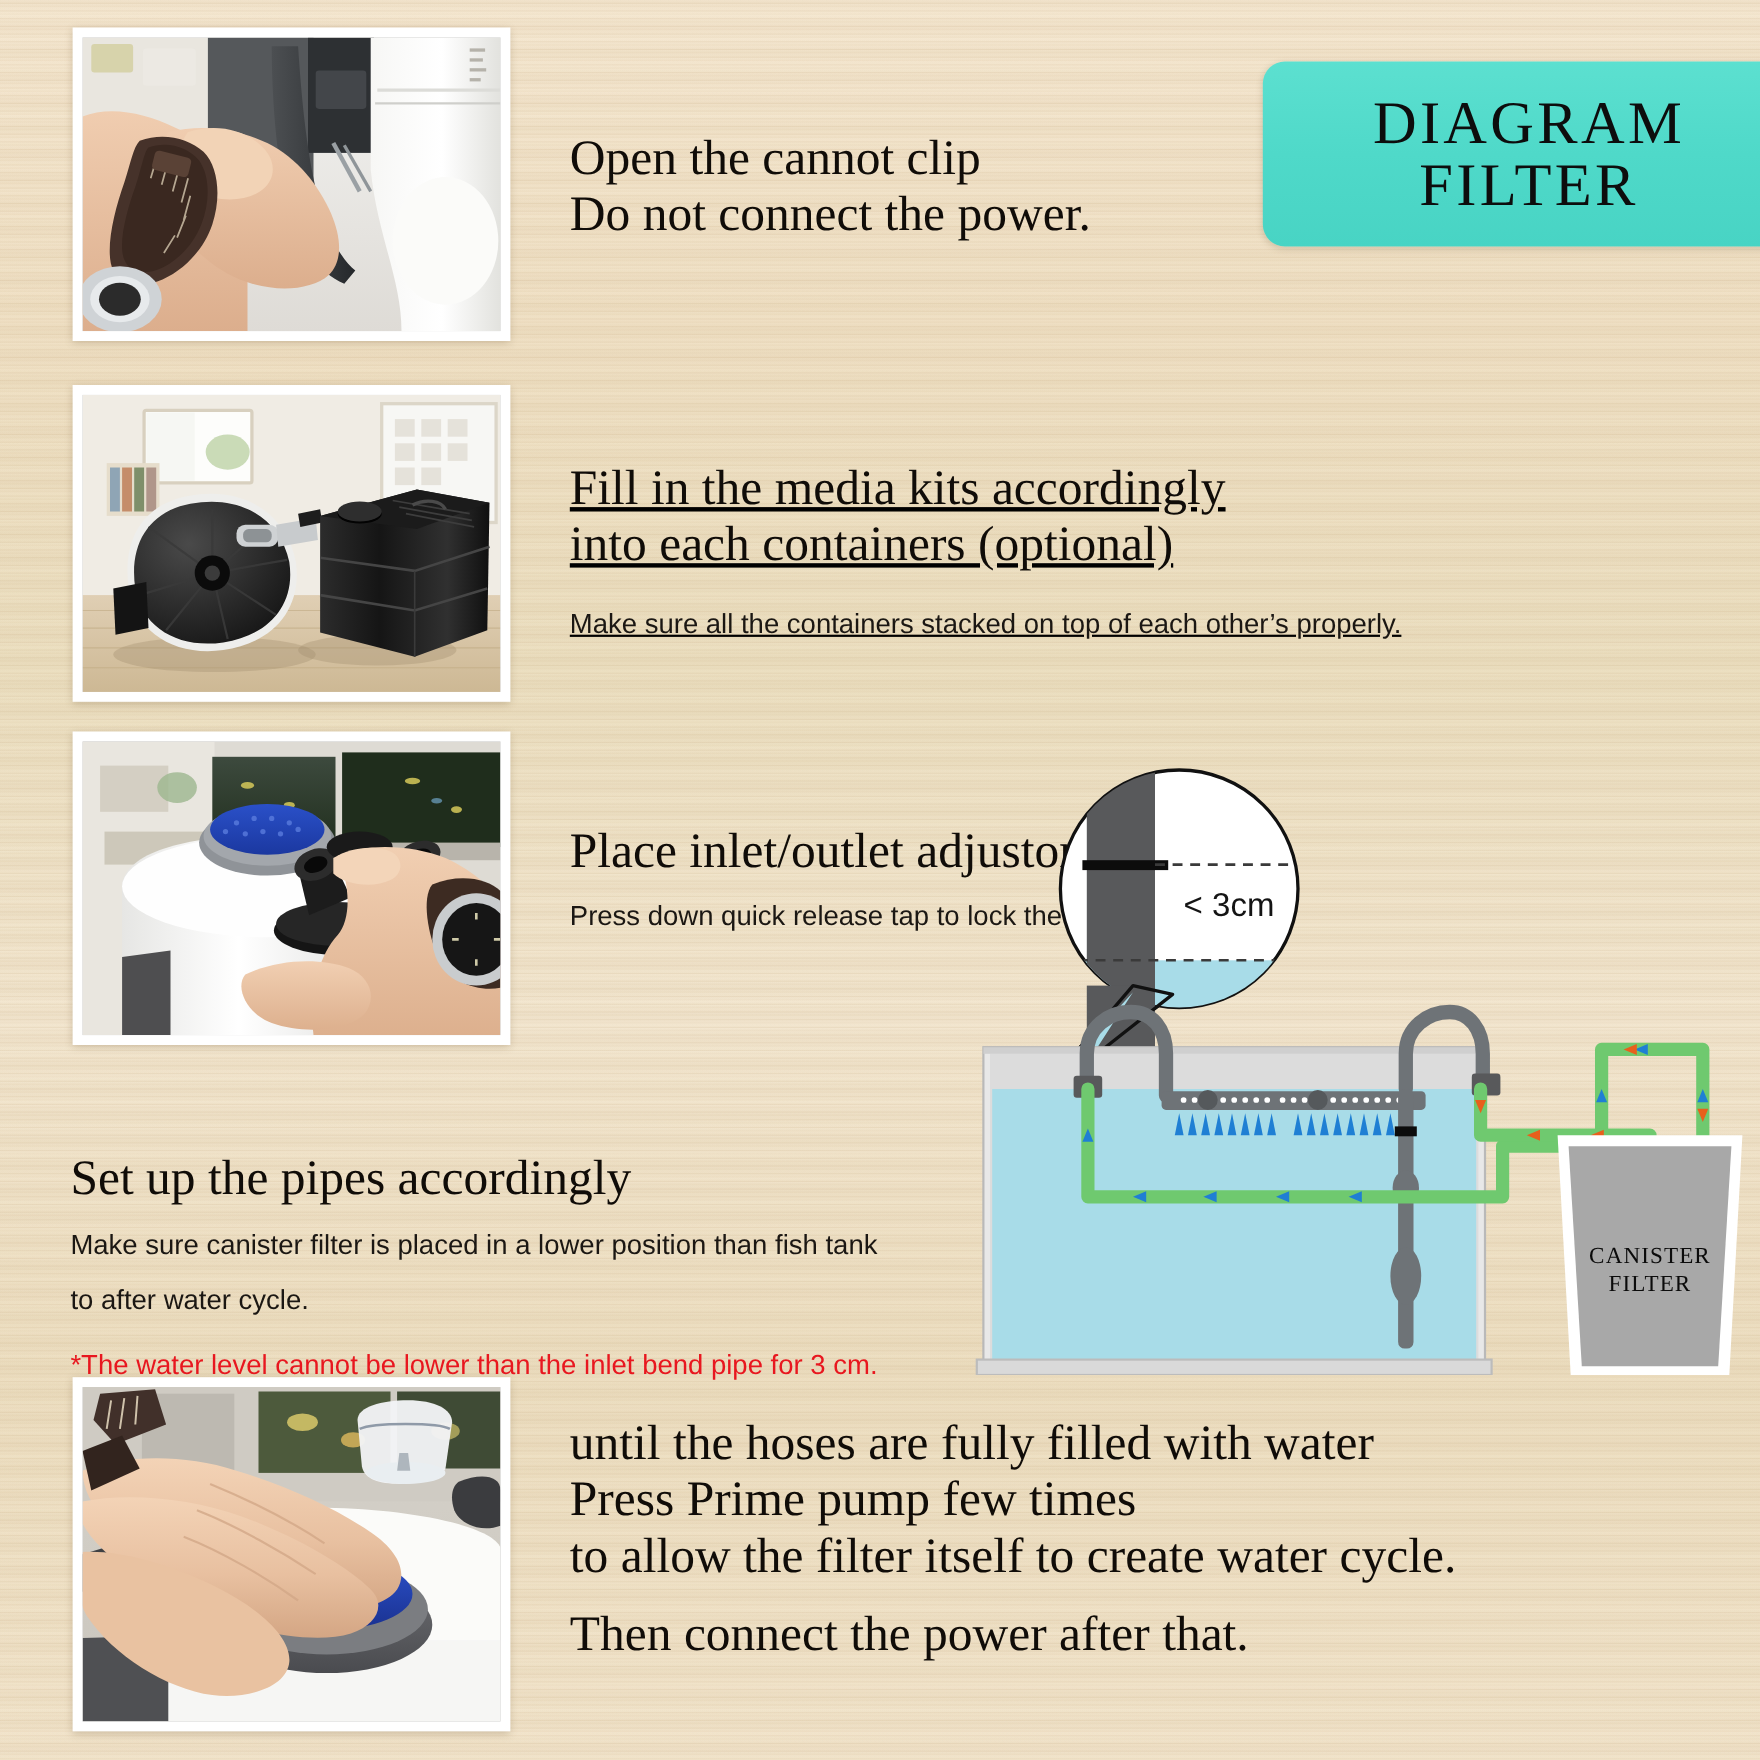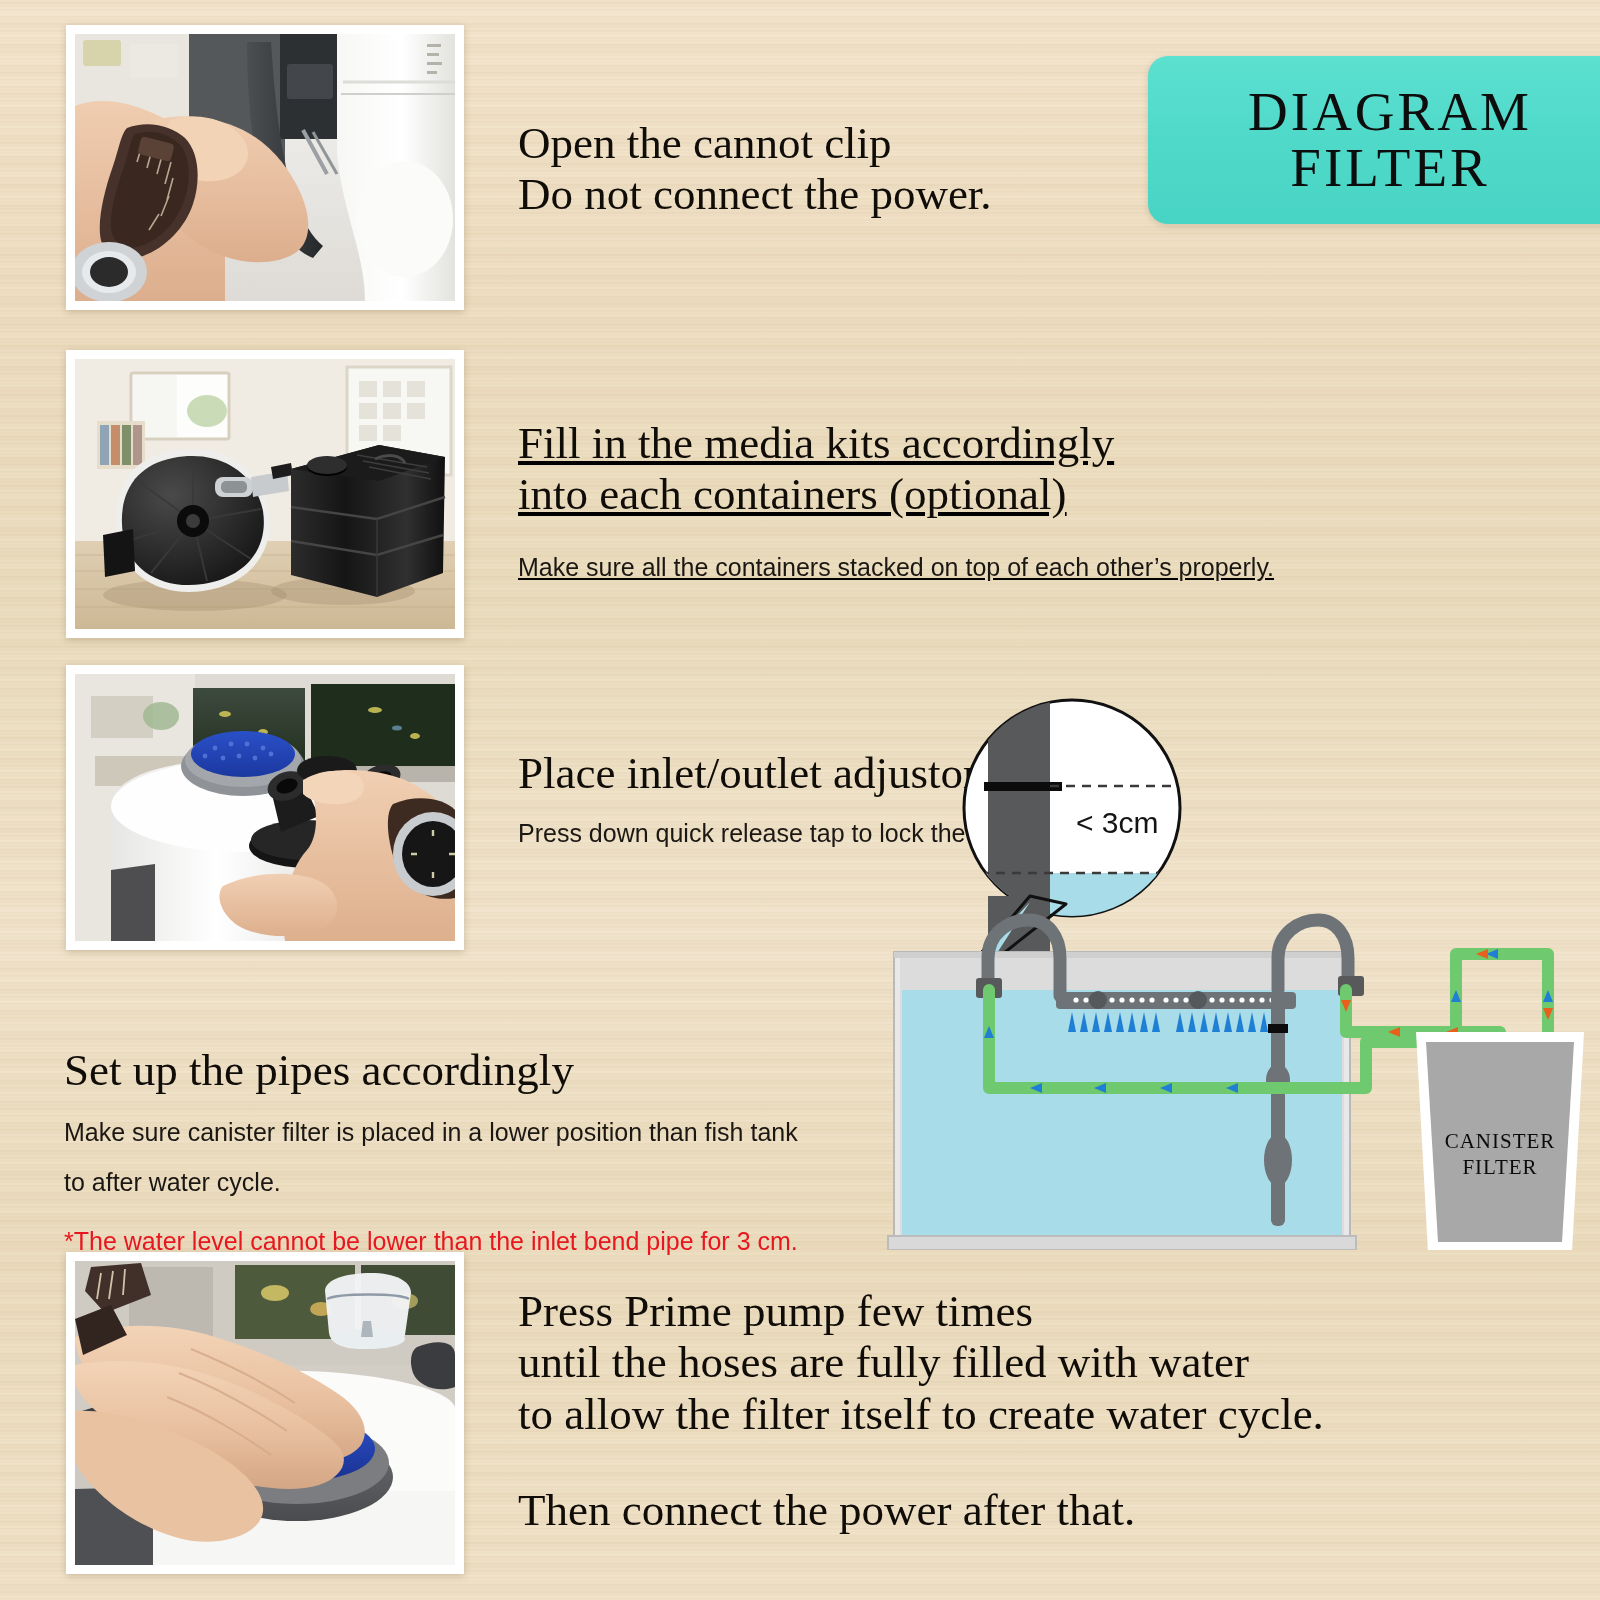--- a/index.html
+++ b/index.html
@@ -607,19 +607,19 @@
         <path d="M16 6 L66 2 L76 34 L30 52 L10 30 Z" fill="#41302a"></path>
         <g stroke="#cfc2ab" stroke-width="1.8" fill="none">
           <path d="M26 12 L22 38 M38 10 L34 38 M50 8 L48 34"></path>
         </g>
         <path d="M0 58 L36 44 L52 74 L8 94 Z" fill="#32241e"></path>
       </svg>
     </div>
   </div>
 
   <div class="tblock" style="left:518px; top:1286px;">
+    <div class="head-serif">until the hoses are fully filled with water</div>
     <div class="head-serif">Press Prime pump few times</div>
-    <div class="head-serif">until the hoses are fully filled with water</div>
     <div class="head-serif">to allow the filter itself  to create water cycle.</div>
-    <div class="head-serif" style="margin-top:45px;">Then connect the power after that.</div>
+    <div class="head-serif" style="margin-top:20px;">Then connect the power after that.</div>
   </div>
 
 </div>
 
 </body></html>

